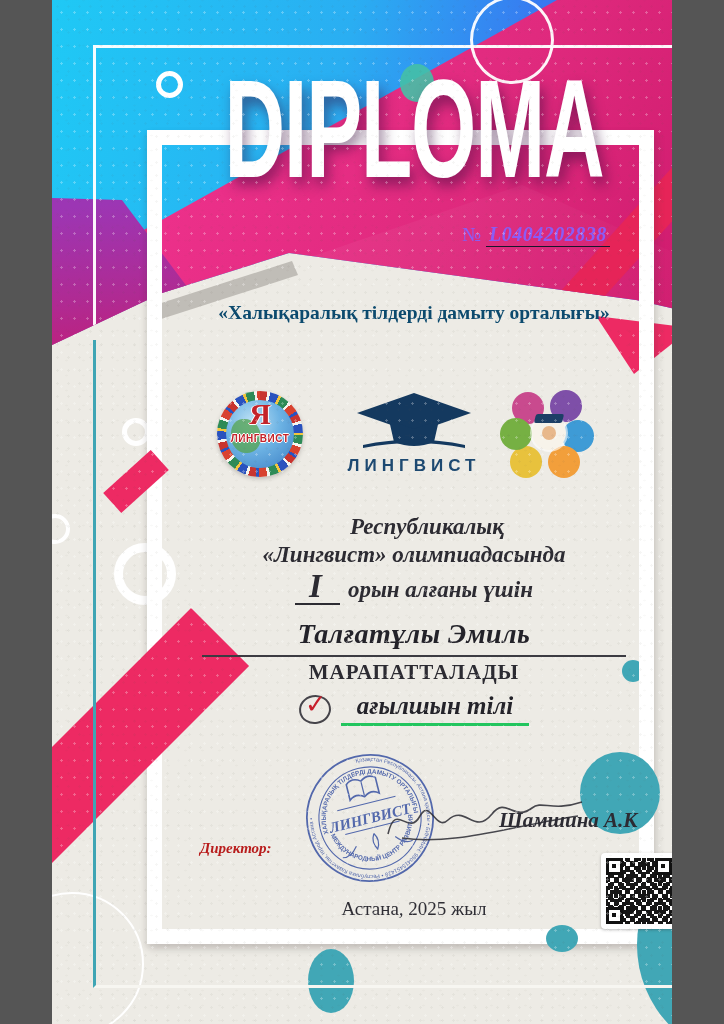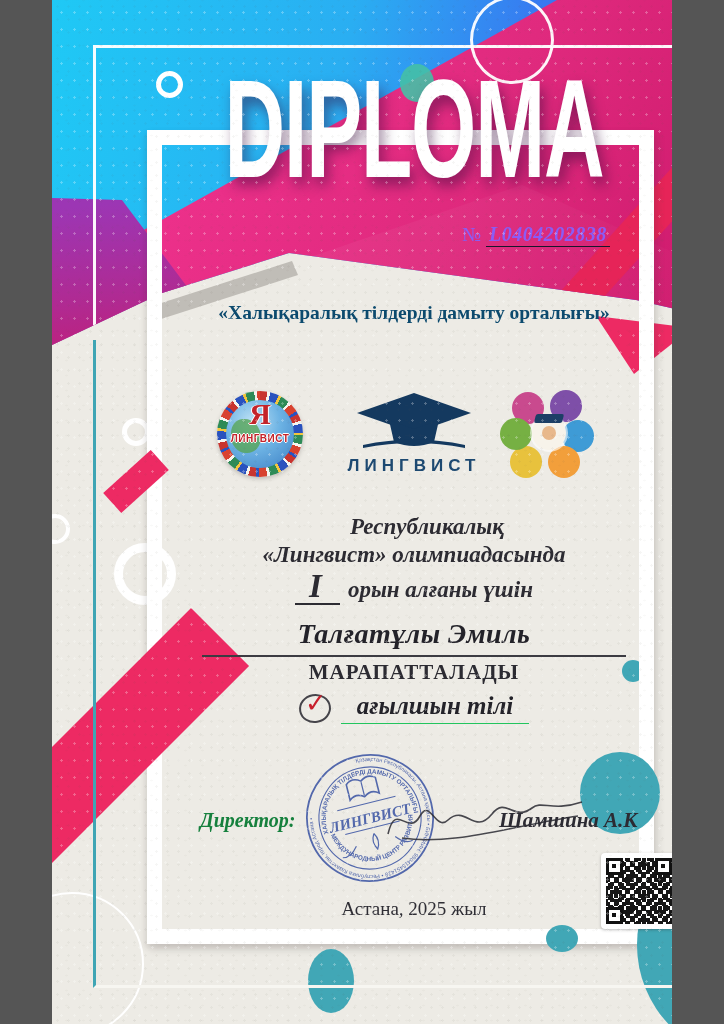--- a/index.html
+++ b/index.html
@@ -141,23 +141,23 @@
     font-size:28px;color:#232229;letter-spacing:.5px;}
   #recipient-line{left:150px;top:655px;width:424px;height:2px;background:#3c3b42;}
   #award-verb{left:0;top:660px;width:724px;text-align:center;font-weight:bold;
     font-size:21px;color:#2c2b32;letter-spacing:1px;}
   #subject-row{left:0;top:692px;width:724px;text-align:center;white-space:nowrap;}
   #subject-row .checkwrap{display:inline-block;width:32px;height:29px;border:2px solid #45444a;
     border-radius:50%;transform:rotate(-10deg);vertical-align:middle;position:relative;margin-right:10px;}
   #subject-row .check{position:absolute;left:5px;top:-8px;font-family:"DejaVu Sans",sans-serif;
     font-weight:bold;font-size:26px;color:#c8202c;transform:rotate(8deg);}
   #subject-row .subject{display:inline-block;font-weight:bold;font-style:italic;font-size:25px;
-    color:#232229;border-bottom:1px solid #22c55e;padding:0 16px 3px 16px;vertical-align:middle;}
-  
-  #director-label{left:148px;top:809px;font-weight:bold;font-style:italic;font-size:20px;color:#15803d;}
+    color:#232229;border-bottom:3px solid #22c55e;padding:0 16px 3px 16px;vertical-align:middle;}
+  
+  #director-label{left:148px;top:840px;font-weight:bold;font-style:italic;font-size:15px;color:#b91c1c;}
   #director-name{left:447px;top:808px;font-weight:bold;font-style:italic;font-size:21px;color:#2c2b33;}
   #footer-line{left:0;top:898px;width:724px;text-align:center;font-size:19px;color:#2f2e35;}
   #stamp{left:236px;top:736px;width:164px;height:164px;transform:rotate(-14deg);opacity:.88;}
   #signature{left:330px;top:786px;width:210px;height:70px;opacity:.85;}
   
   #qr{left:549px;top:853px;width:76px;height:76px;background:#fff;border-radius:4px;
     padding:5px;box-shadow:0 1px 3px rgba(40,40,40,.3);}
   #qr .mat{position:relative;width:66px;height:66px;overflow:hidden;
     background:
       repeating-conic-gradient(#161616 0% 25%,transparent 0% 50%) 0 0/8px 8px,

